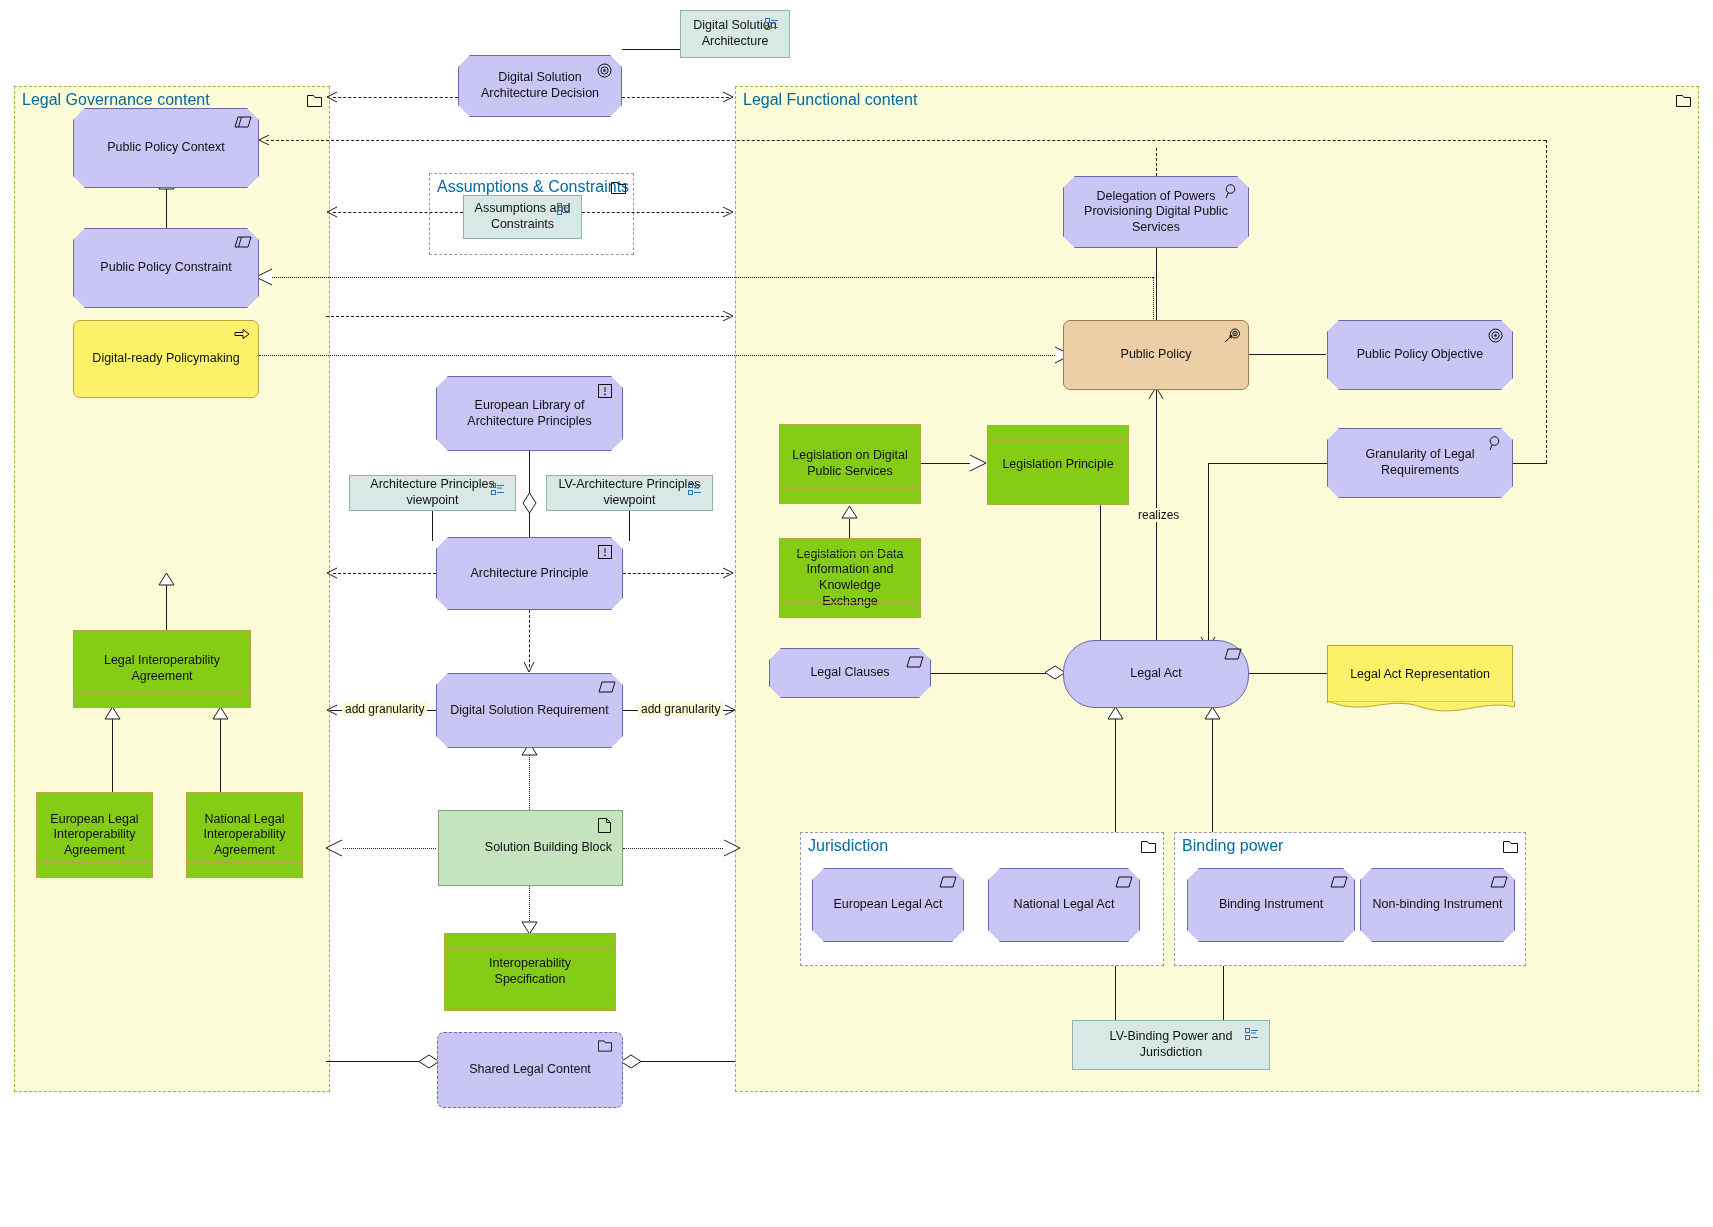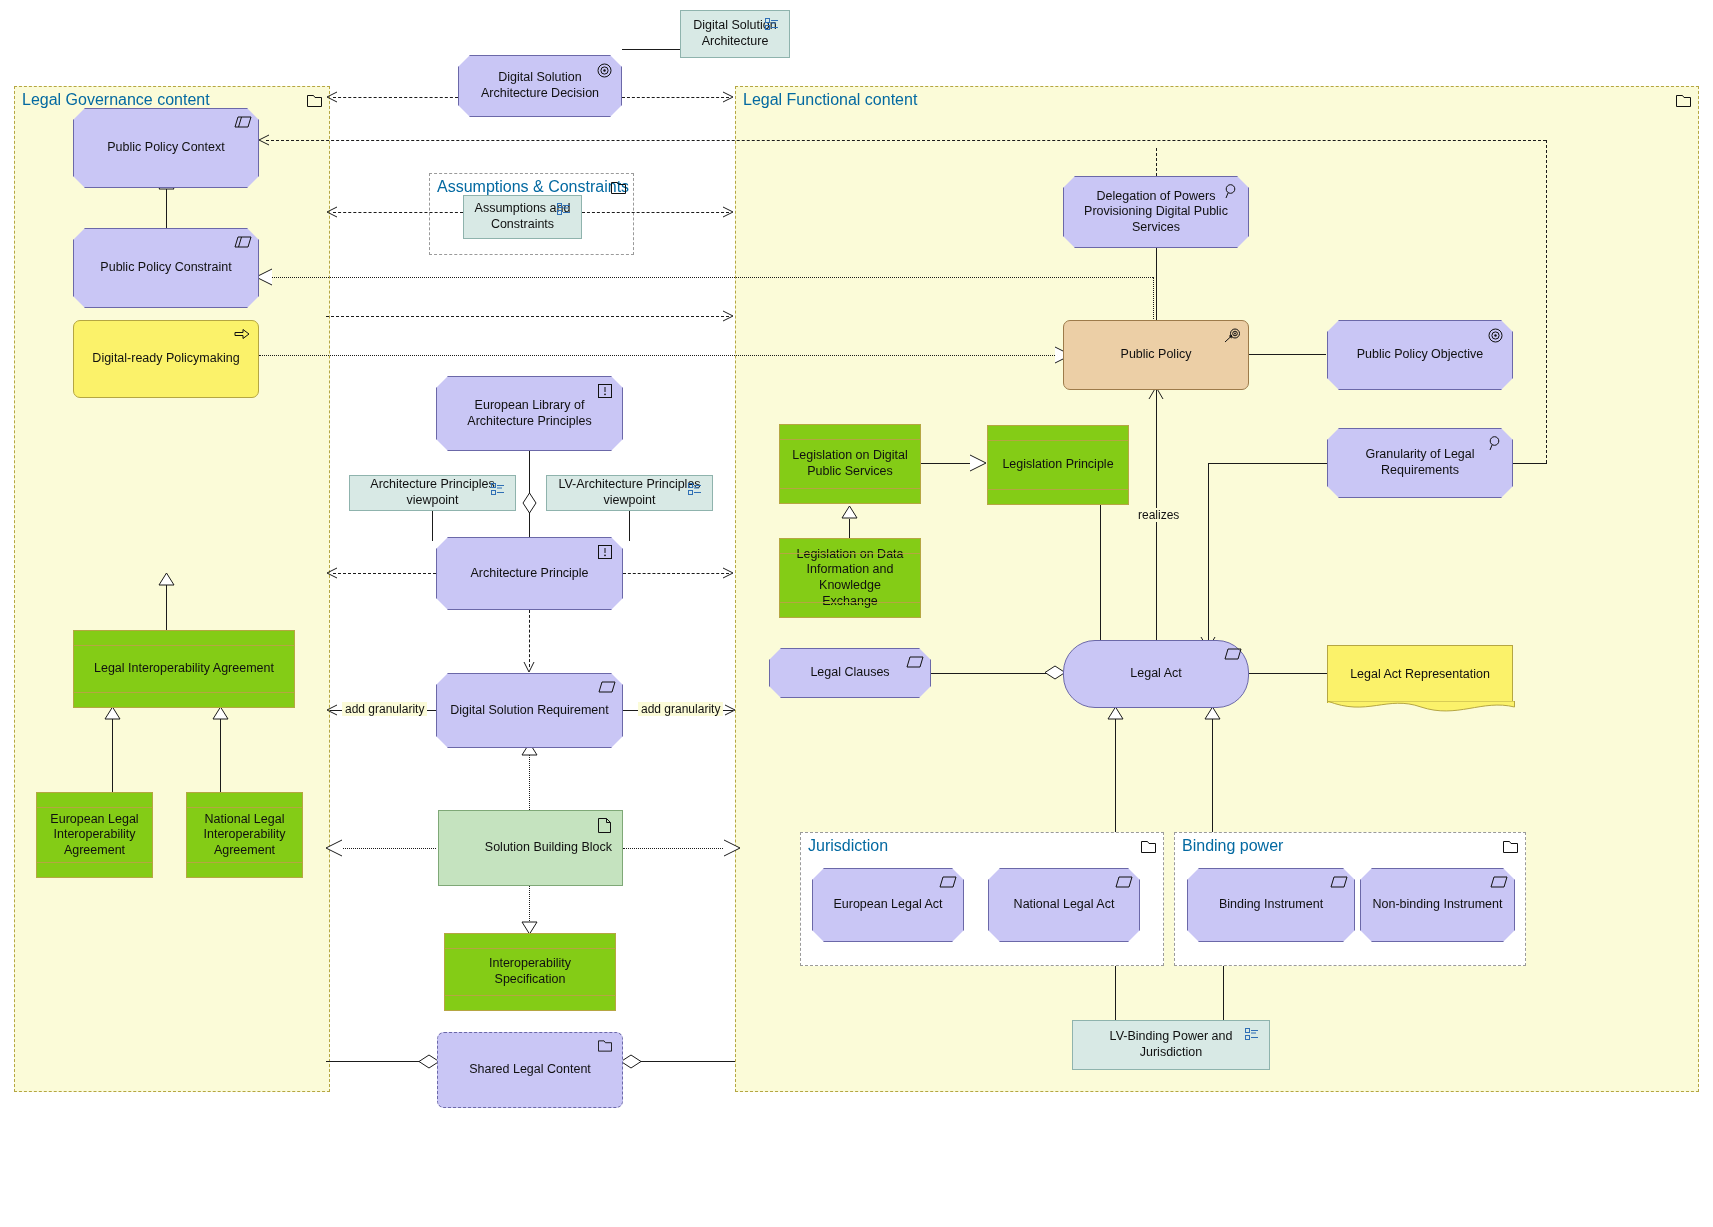--- a/index.html
+++ b/index.html
@@ -440,21 +440,21 @@
       <svg width="14" height="14" viewBox="0 0 14 14">
         <rect x="0.5" y="0.5" width="13" height="13" fill="none" stroke="#111"></rect>
         <path d="M7 3 v5" stroke="#111"></path>
           <circle cx="7" cy="10.3" r="0.9" fill="#111"></circle>
       </svg>
     </span>
     <span>Architecture Principle</span>
   </div>
 
 
-  <div class="node band" style="left:73px;top:630px;width:222px;height:78px;">
+  <div class="node band" style="left:73px;top:630px;width:178px;height:78px;">
     <span>Legal Interoperability Agreement</span>
   </div>
 
   <div class="node band" style="left:36px;top:792px;width:117px;height:86px;">
     <span>European Legal Interoperability Agreement</span>
   </div>
 
   <div class="node band" style="left:186px;top:792px;width:117px;height:86px;">
     <span>National Legal Interoperability Agreement</span>
   </div>

